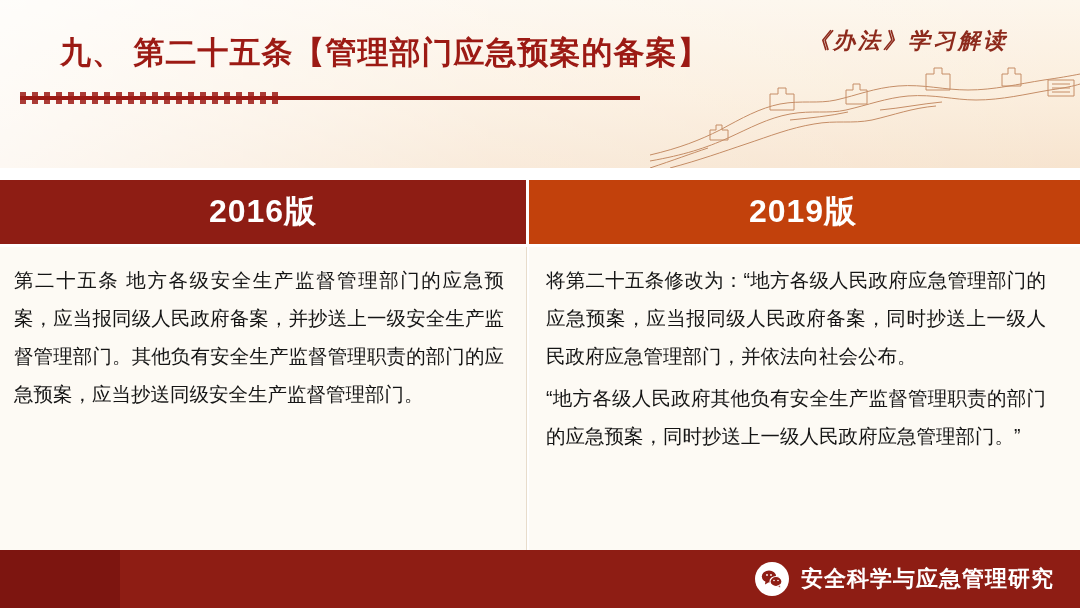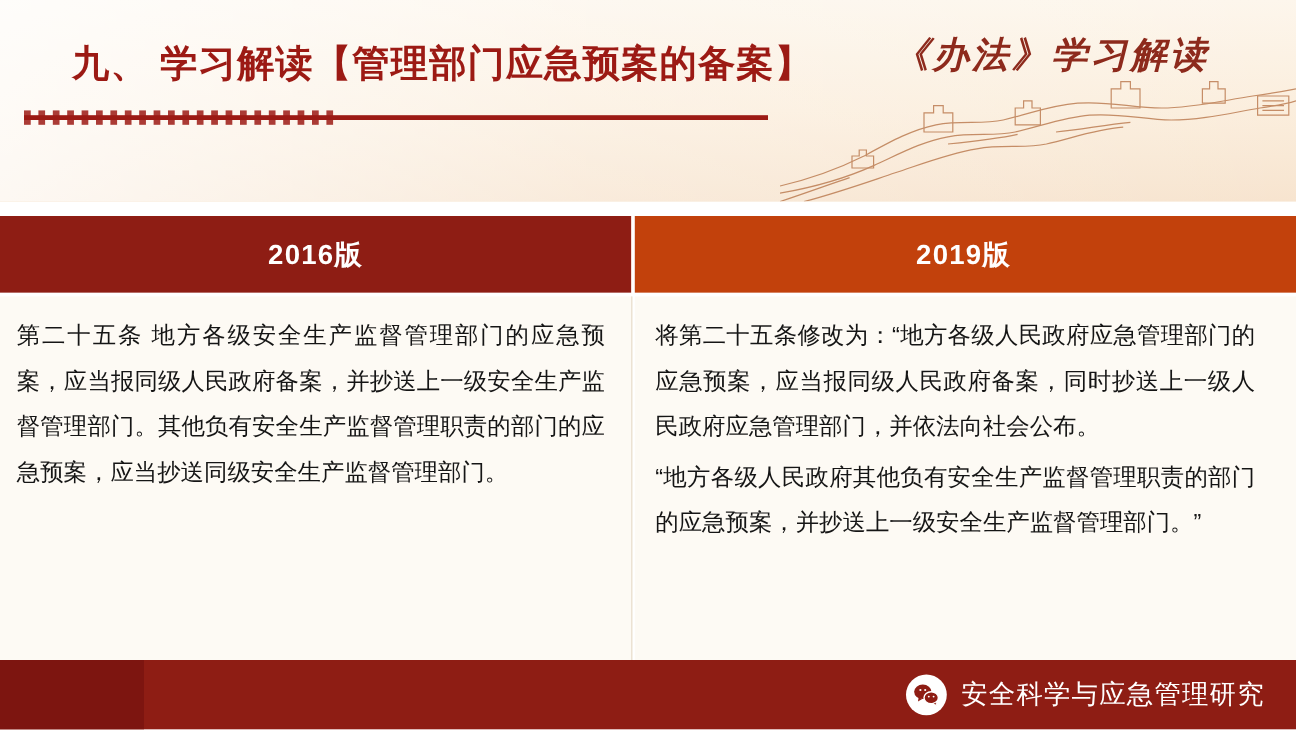--- a/index.html
+++ b/index.html
@@ -69,21 +69,21 @@
     background-image:
       repeating-linear-gradient(90deg, #9c1a14 0 6px, rgba(0,0,0,0) 6px 12px);
     background-size: 12px 12px;
     opacity: .85;
   }
   .brand-script {
     position: absolute;
     right: 72px;
     top: 26px;
     font-family: Liberation Mono, monospace;
-    font-size: 30px;
+    font-size: 22px;
     font-weight: bold;
     font-style: italic;
     color: #8d2a1c;
     letter-spacing: 3px;
     white-space: nowrap;
   }
 
   
   .wall-art {
     position: absolute;
@@ -110,21 +110,21 @@
   .col-left { width: 526px; }
   .col-right { width: 554px; }
 
   .col-head {
     height: 64px;
     background: #8e1d14;
     color: #ffffff;
     display: flex;
     align-items: center;
     justify-content: center;
-    font-size: 23px;
+    font-size: 32px;
     font-weight: bold;
     letter-spacing: 1px;
   }
   .col-head.right { background: #c2410c; }
 
   .divider-v {
     position: absolute;
     left: 526px;
     top: 180px;
     width: 3px;
@@ -200,21 +200,21 @@
     justify-content: flex-end;
     padding-right: 26px;
     box-sizing: border-box;
   }
   .footer-brand {
     display: flex;
     align-items: center;
     gap: 12px;
     color: #ffffff;
     font-size: 22px;
-    font-weight: normal;
+    font-weight: bold;
     letter-spacing: 1px;
   }
   .wechat-badge {
     width: 34px;
     height: 34px;
     border-radius: 50%;
     background: #ffffff;
     display: flex;
     align-items: center;
     justify-content: center;
@@ -246,21 +246,21 @@
         <path d="M60,80 l0,-10 l6,0 l0,-5 l6,0 l0,5 l6,0 l0,10 z"></path>
         <path d="M398,20 l26,0 l0,16 l-26,0 z"></path>
         <path d="M402,24 l18,0 M402,28 l18,0 M402,32 l18,0"></path>
         <path d="M0,108 C24,100 40,94 58,88"></path>
         <path d="M140,60 C160,58 180,56 198,52"></path>
         <path d="M230,50 C252,48 270,44 292,42"></path>
       </g>
     </svg>
 
     <div class="header-title">
-      <span>九、 学习解读【管理部门应急预案的备案】</span>
+      <span>九、 第二十五条【管理部门应急预案的备案】</span>
     </div>
 
     <div class="title-rule">
       <div class="bar"></div>
       <div class="dots"></div>
     </div>
 
     <div class="brand-script">《办法》学习解读</div>
   </div>
 
@@ -278,21 +278,21 @@
 
   <div class="left-body-bg"></div>
   <div class="right-body-bg"></div>
 
   <div class="body-text-layer">
     <div class="body-cell-left">
       <p>第二十五条  地方各级安全生产监督管理部门的应急预案，应当报同级人民政府备案，并抄送上一级安全生产监督管理部门。其他负有安全生产监督管理职责的部门的应急预案，应当抄送同级安全生产监督管理部门。</p>
     </div>
     <div class="body-cell-right">
       <p>将第二十五条修改为：“地方各级人民政府应急管理部门的应急预案，应当报同级人民政府备案，同时抄送上一级人民政府应急管理部门，并依法向社会公布。</p>
-      <p>“地方各级人民政府其他负有安全生产监督管理职责的部门的应急预案，并抄送上一级安全生产监督管理部门。”</p>
+      <p>“地方各级人民政府其他负有安全生产监督管理职责的部门的应急预案，同时抄送上一级人民政府应急管理部门。”</p>
     </div>
   </div>
 
   <div class="footer">
     <div class="footer-left-accent"></div>
     <div class="footer-brand">
       <span class="wechat-badge">
         <svg width="22" height="20" viewBox="0 0 22 20">
           <ellipse cx="8" cy="7.5" rx="7.2" ry="6" fill="#8e1d14"></ellipse>
           <polygon points="4.5,12 4,15.5 7.5,13.5" fill="#8e1d14"></polygon>

